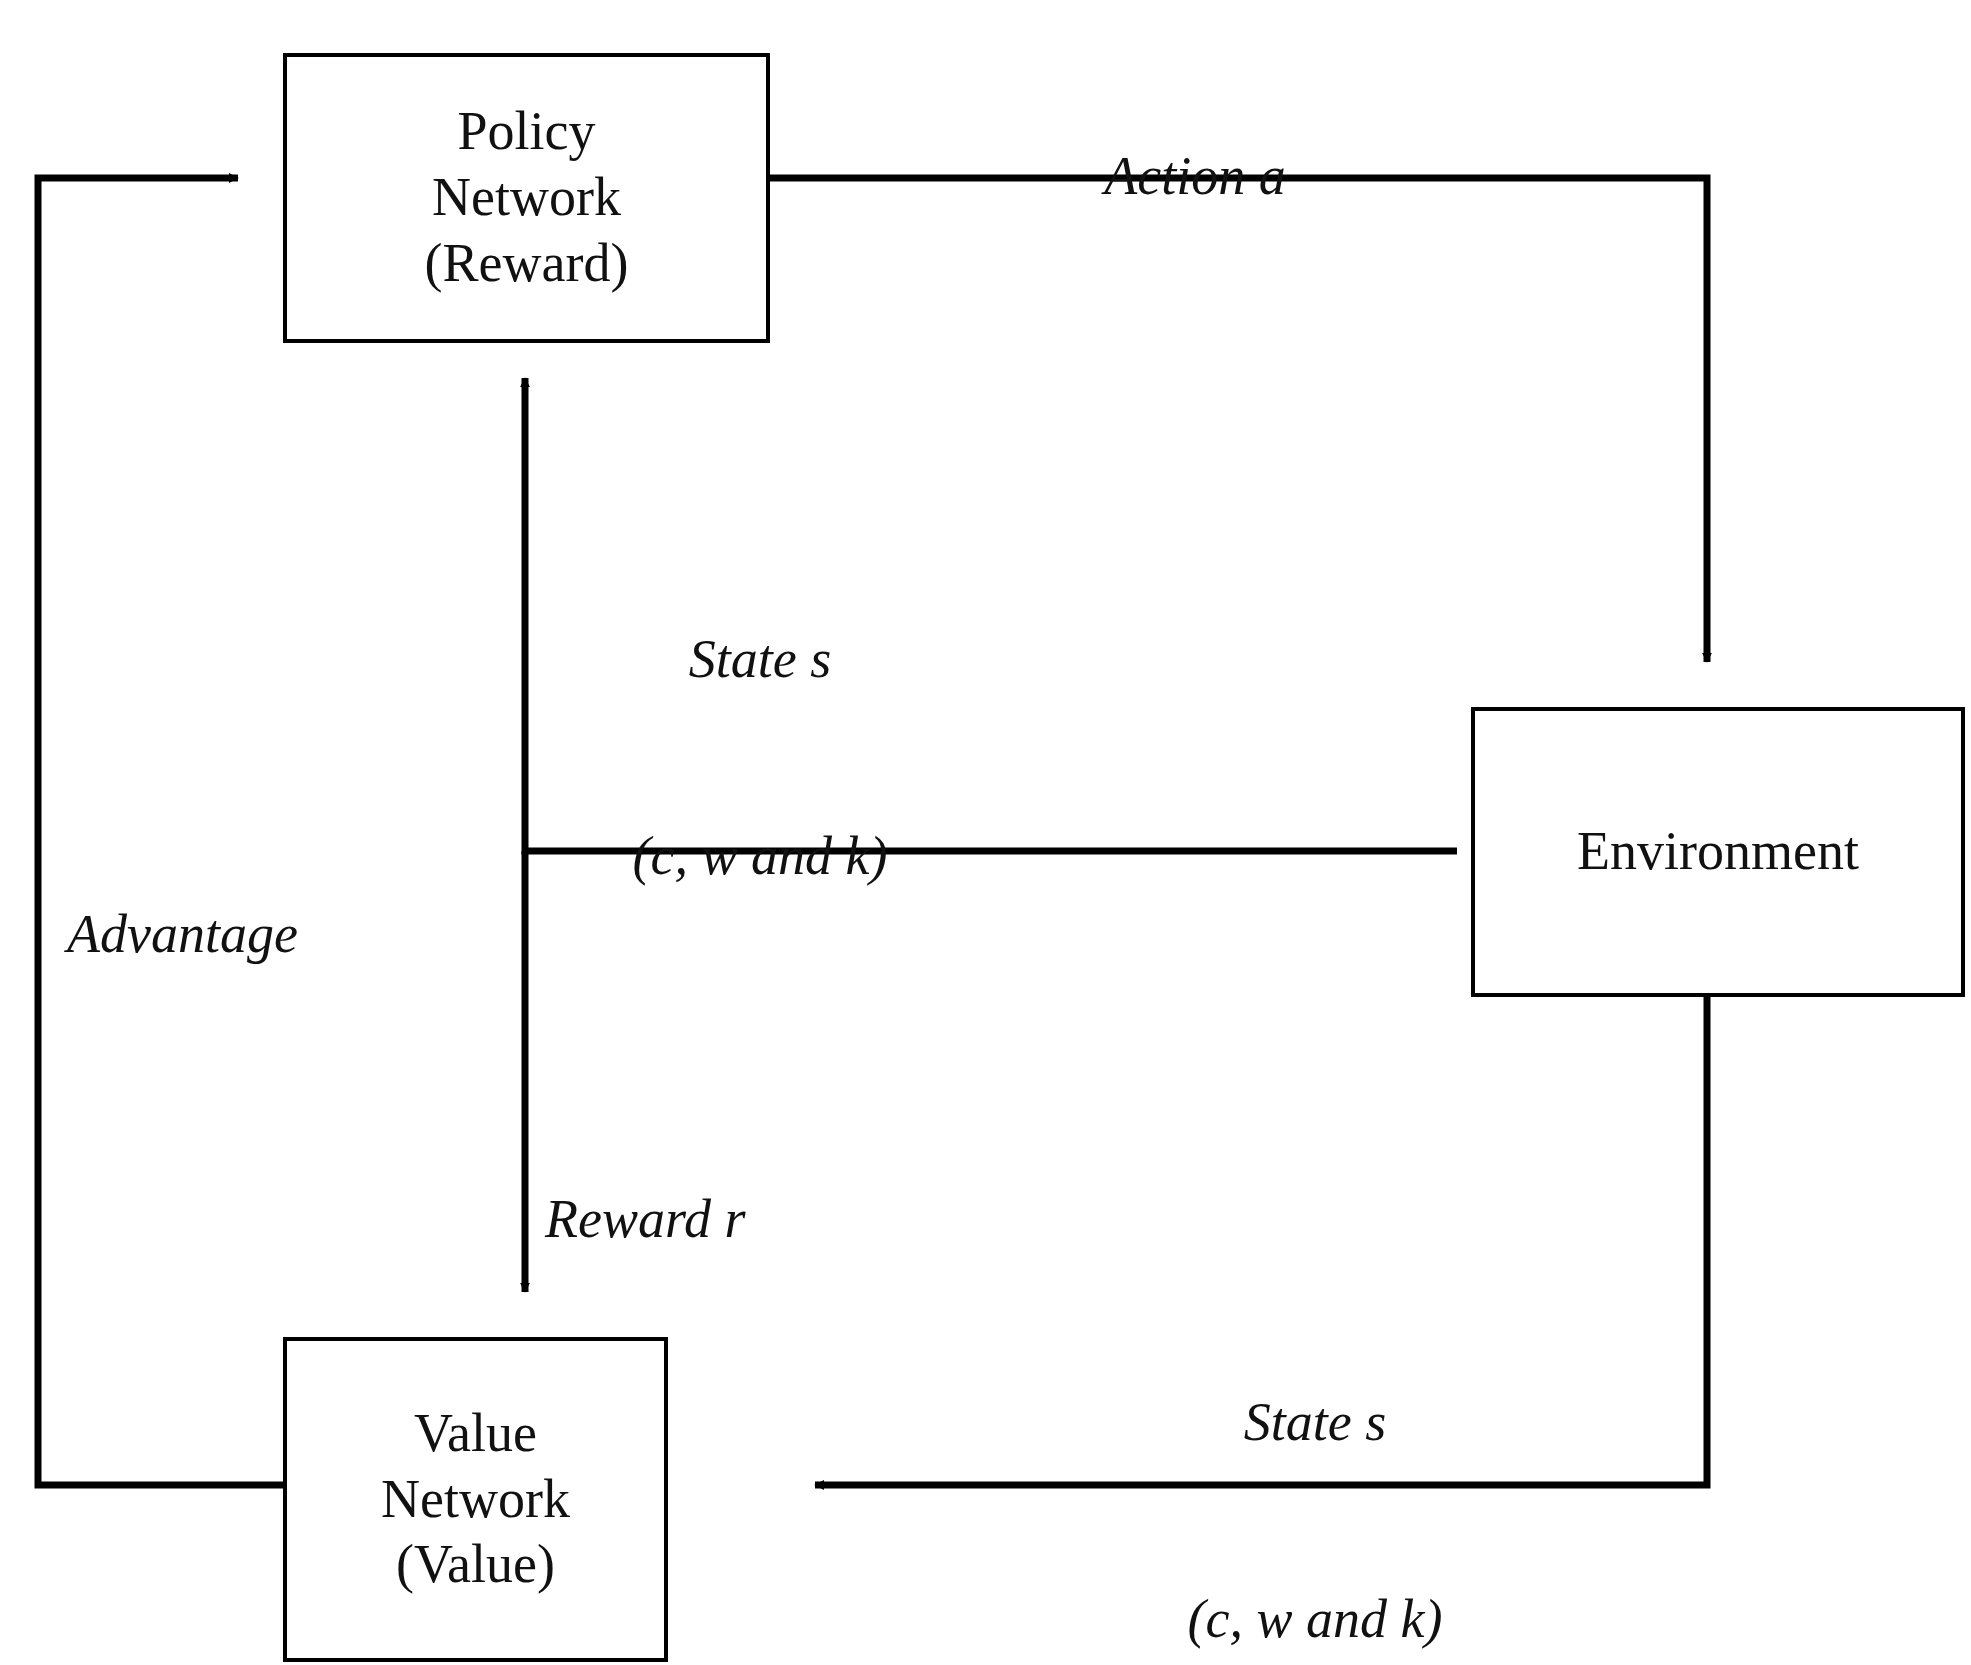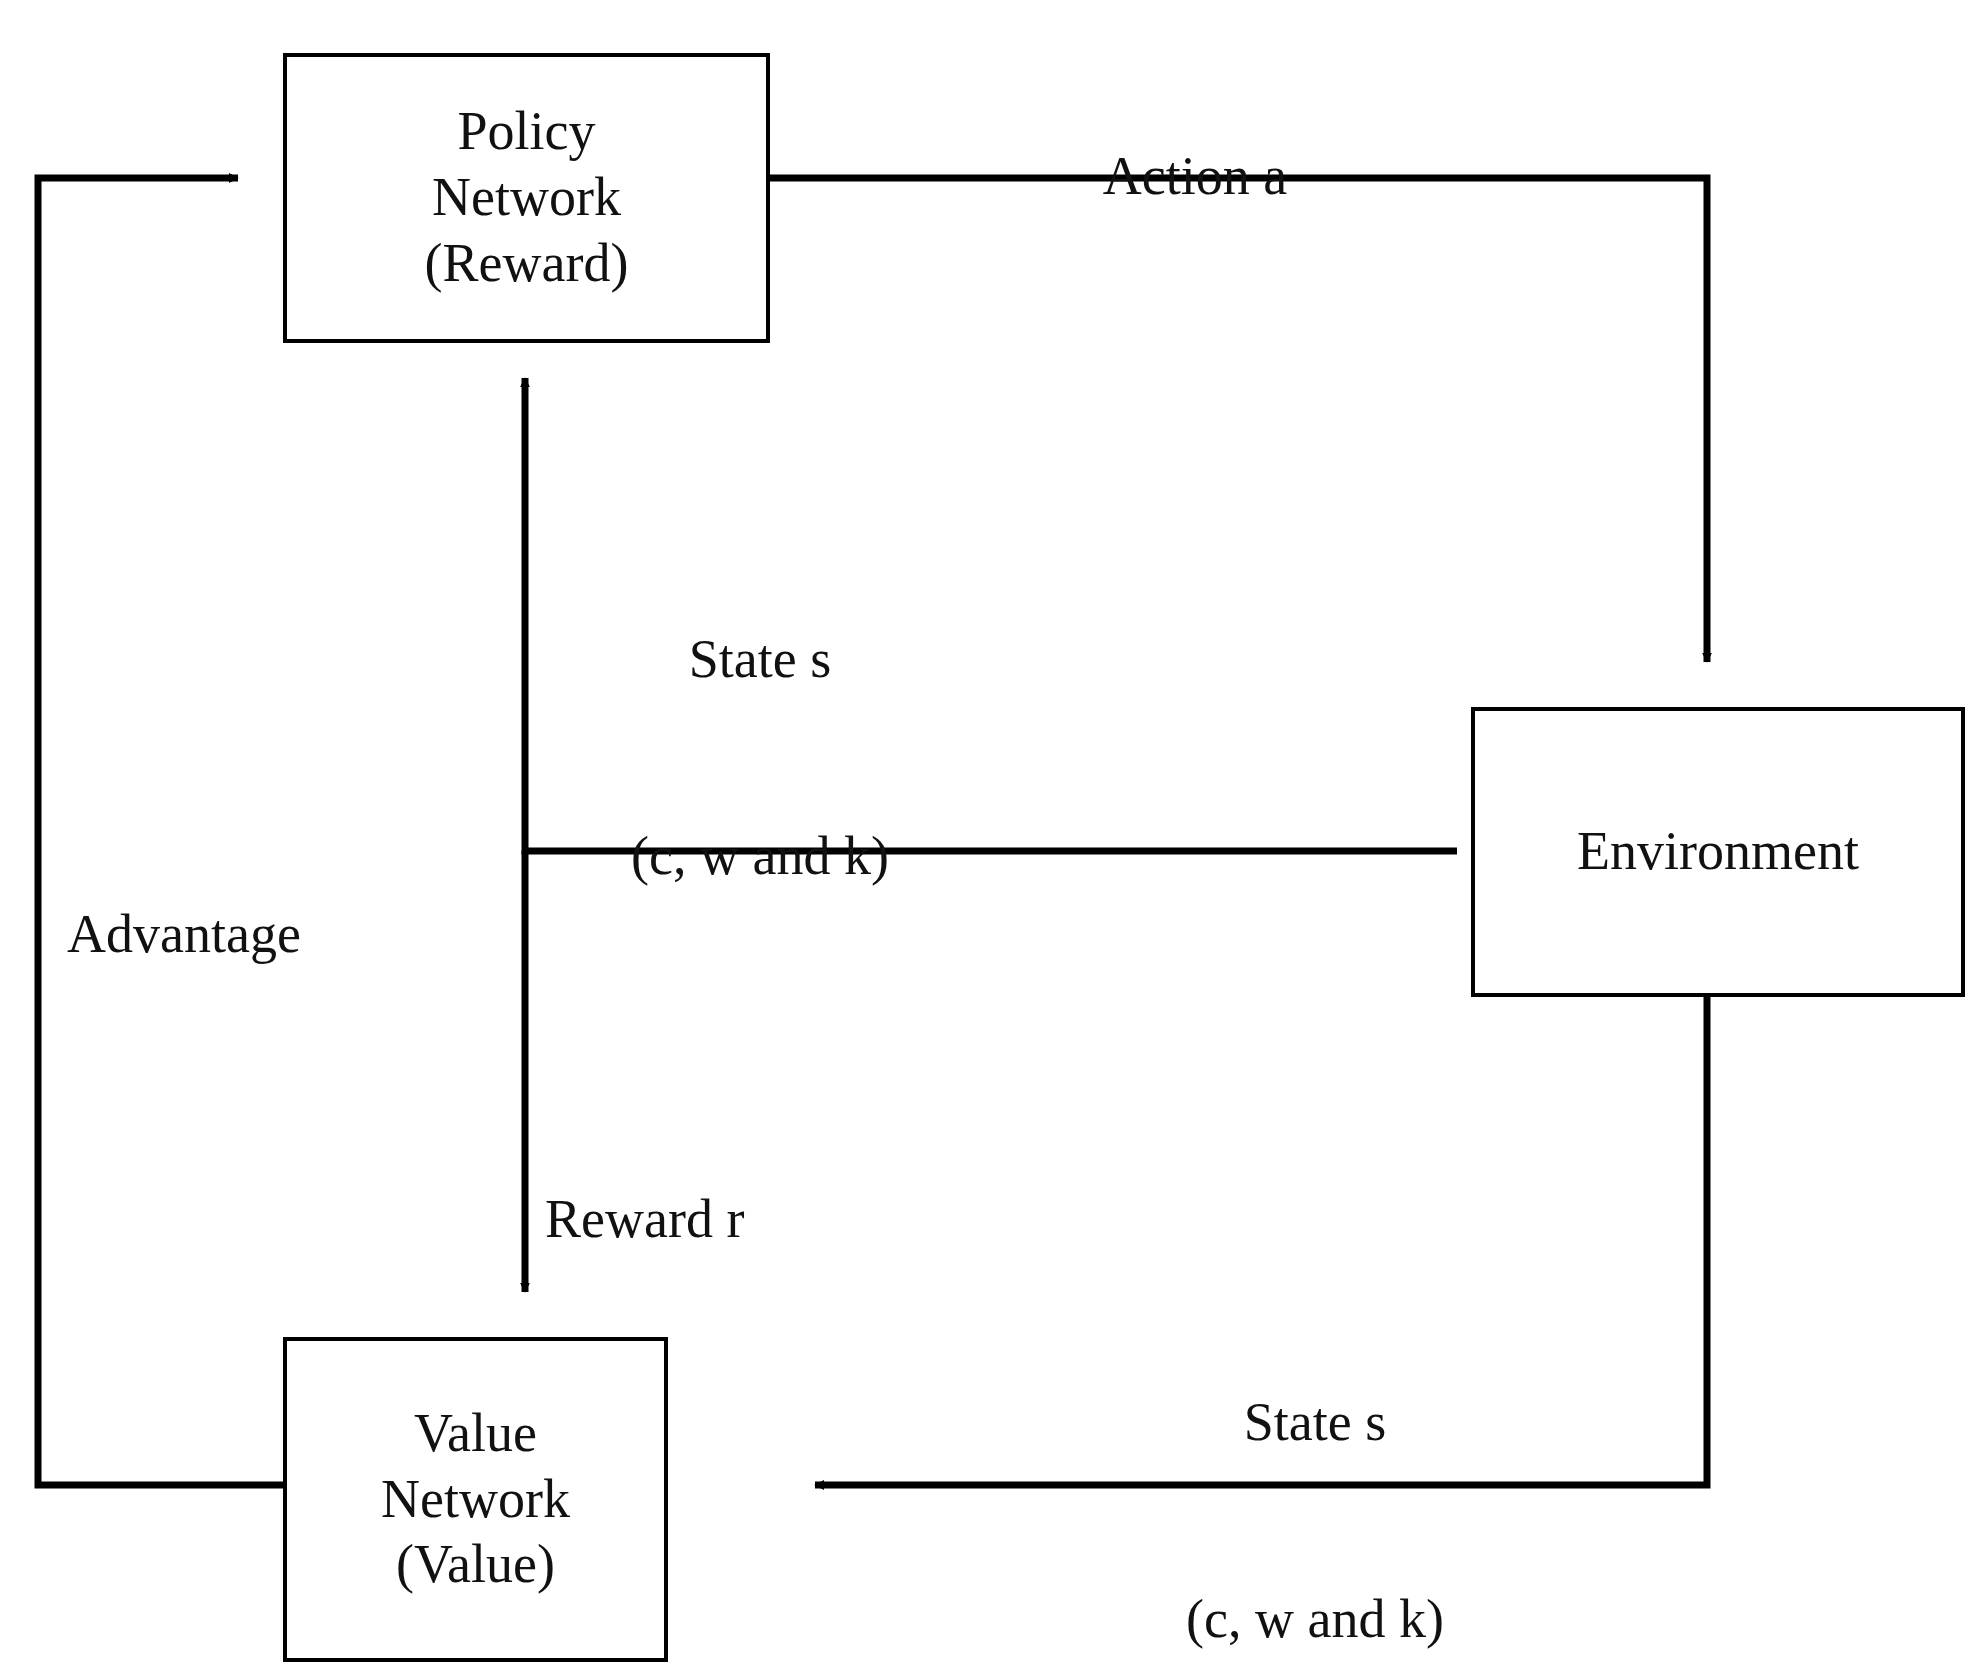--- a/index.html
+++ b/index.html
@@ -42,20 +42,21 @@
     white-space: pre;
     text-align: center;
   }
   .edge-label {
     position: absolute;
     color: #111111;
     font-size: 54px;
     line-height: 1.22;
     white-space: pre;
     text-align: center;
+    font-style: italic;
   }
   .edge-label .lab-line { display: block; }
 
   
   #box-policy      { left: 283px; top: 33px;   width: 487px;  height: 290px; margin-top: 20px; }
   #box-environment { left: 1457px; top: 707px;  width: 494px;  height: 290px; margin-left: 14px; }
   #box-value       { left: 283px; top: 1337px; width: 385px;  height: 325px; }
 
   
   #label-action      { left: 960px;  top: 12px;   width: 470px; }

